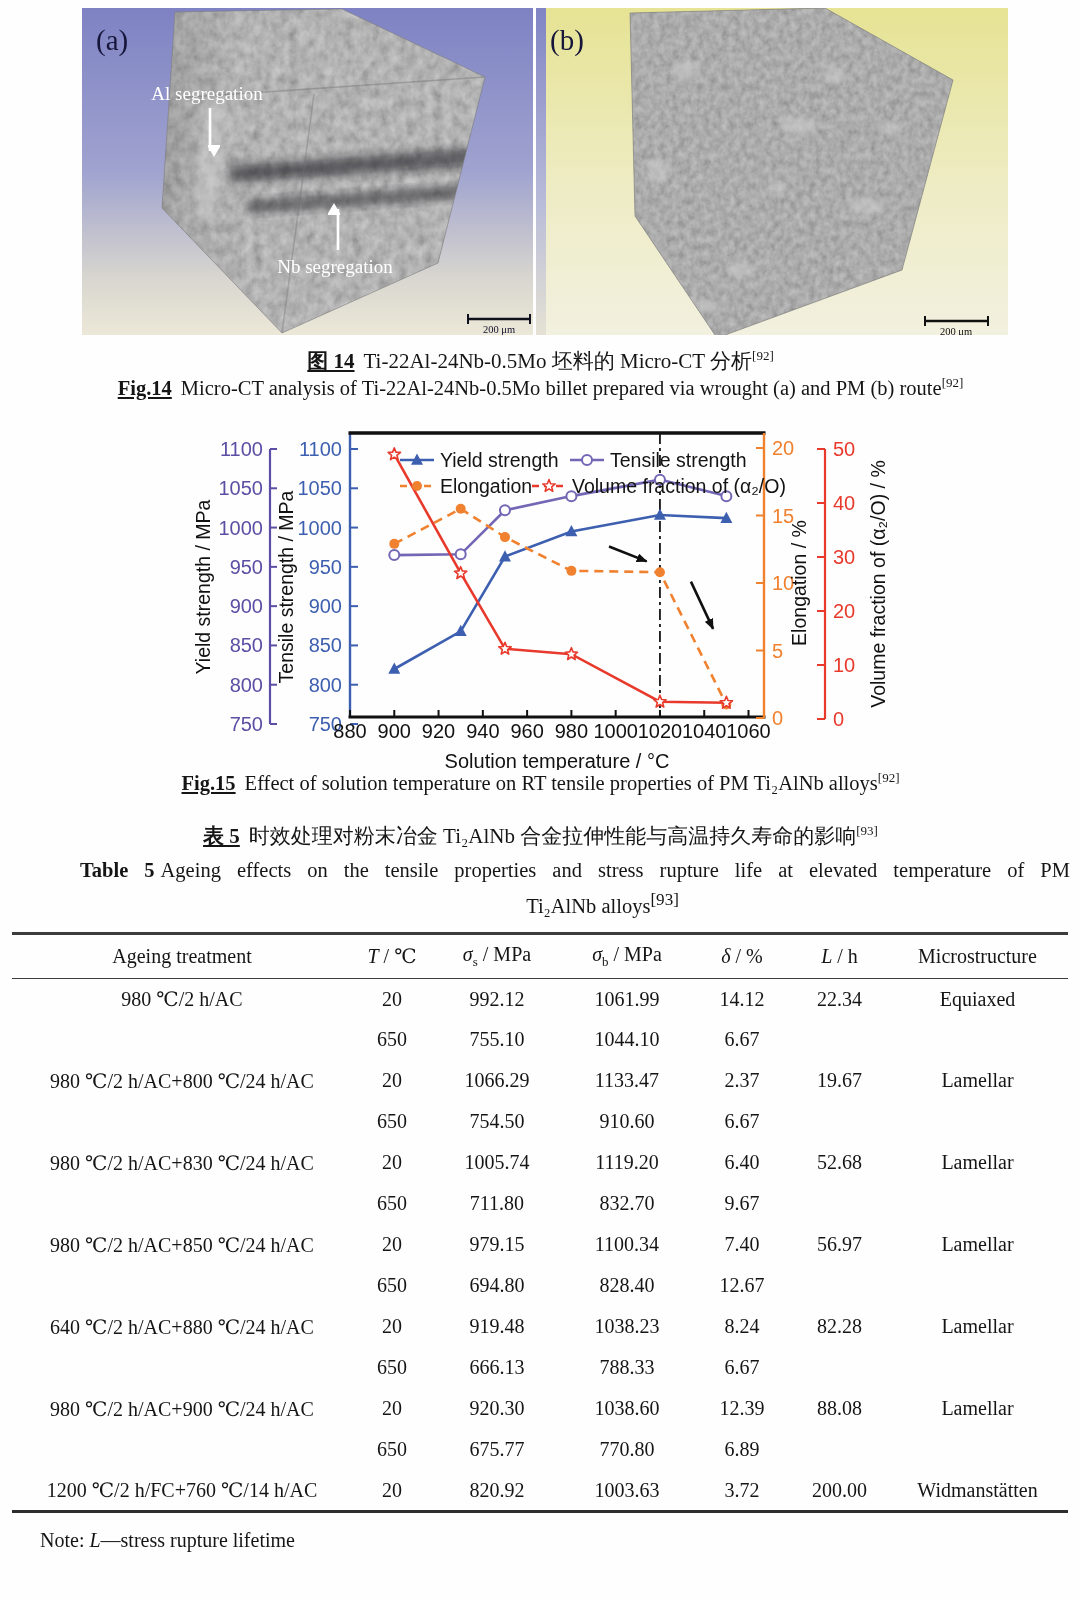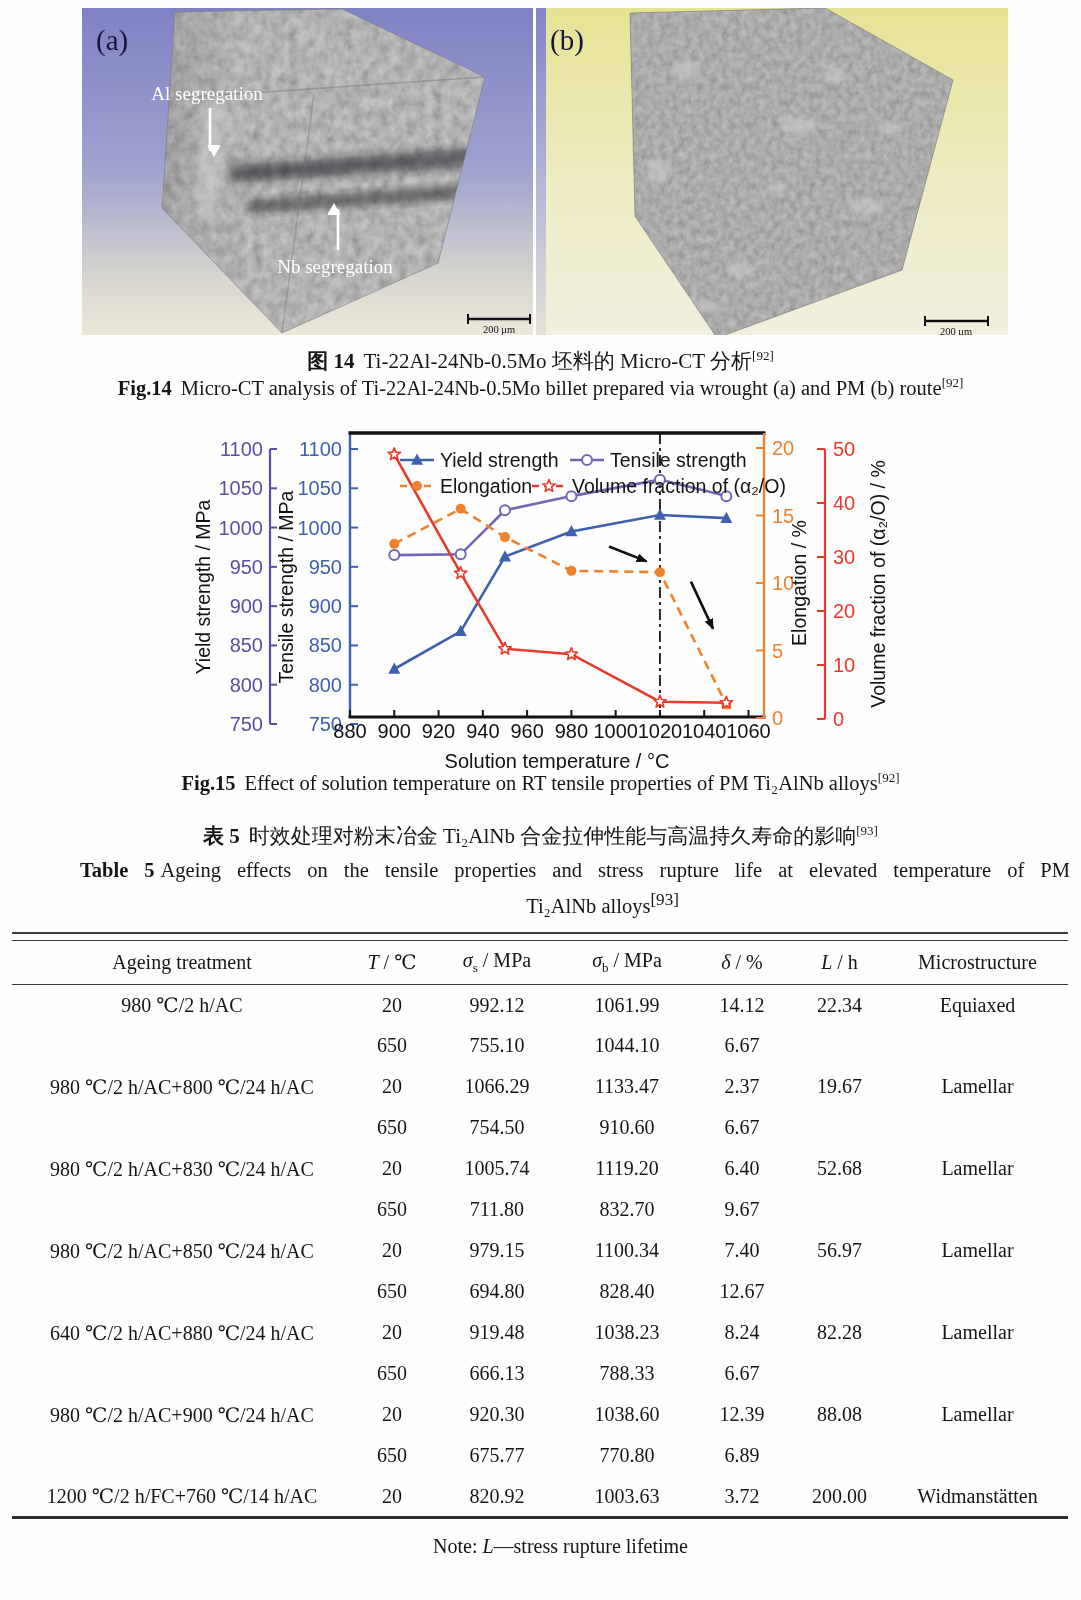--- a/index.html
+++ b/index.html
@@ -8,51 +8,51 @@
   .page{position:relative;width:1081px;height:1600px;}
 
   
   .figrow{position:relative;height:335px;}
   .panel{position:absolute;top:8px;}
   #panel-a{left:82px;}
   #panel-b{left:536px;}
 
   
   .cap{text-align:center;line-height:27px;}
-  .cap .lbl{font-weight:bold;margin-right:9px;}
+  .cap .lbl{font-weight:bold;margin-right:9px;text-decoration:underline;}
   .cap sup{font-size:13px;vertical-align:super;line-height:0;}
   .zh{font-size:21px;}
   .en{font-size:20.5px;}
   #cap14-zh{margin-top:13px;}
   #cap15-zh{margin-top:14px;}
   #cap-t5-zh{margin-top:26px;}
 
   
   .chart-wrap{margin-top:16px;height:352px;}
   #fig15svg{display:block;margin-left:172px;}
 
   
   .t5en{margin:6px 0 0 80px;width:990px;font-size:20.5px;line-height:28px;}
   .t5en .l1{text-align:justify;text-align-last:justify;}
   .t5en .l2{margin-left:55px;margin-top:2px;text-align:center;}
   .t5en b{font-weight:bold;margin-right:6px;}
 
   
-  .tbl-wrap{margin:12px 0 0 12px;width:1056px;border-top:2.4px solid #3c3c3c;padding-top:6px;}
+  .tbl-wrap{margin:12px 0 0 12px;width:1056px;border-top:2.4px solid #3c3c3c;padding-top:0;}
   table{border-collapse:collapse;width:1056px;table-layout:fixed;
         border-top:1.3px solid #3c3c3c;border-bottom:3px solid #2d2d2d;}
   col.c0{width:340px}col.c1{width:80px}col.c2{width:130px}col.c3{width:130px}
   col.c4{width:100px}col.c5{width:95px}col.c6{width:181px}
   th,td{font-size:20px;text-align:center;font-weight:normal;padding:0;}
   thead tr{height:44px;border-bottom:1.6px solid #3c3c3c;}
   tbody tr{height:41px;}
   th i,td i{font-style:italic;}
   th sub{font-size:13px;}
 
-  .note{margin:16px 0 0 40px;font-size:20px;text-align:center;}
+  .note{margin:16px 0 0 40px;font-size:20px;}
   .note i{font-style:italic;}
 
   .pan-tag{font:29px "Liberation Serif","DejaVu Serif",serif;fill:#16163a;}
   .ann{font:19px "Liberation Serif","DejaVu Serif",serif;fill:#ffffff;}
   .scaletxt{font:10.5px "Liberation Serif","DejaVu Serif",serif;}
 </style>
 </head>
 <body>
 
 <div class="page">

